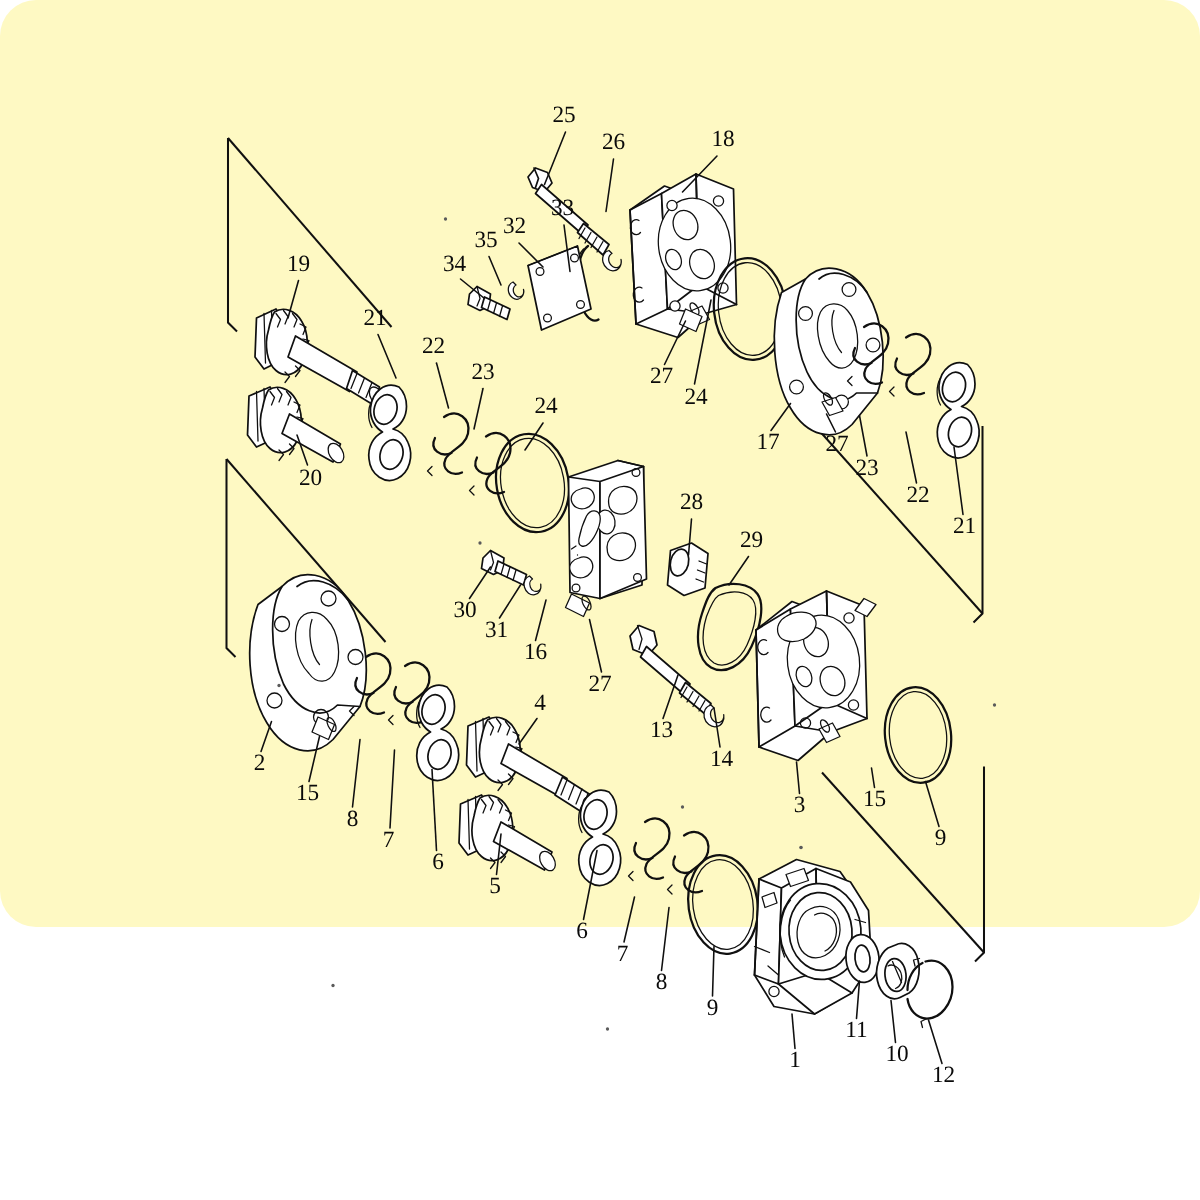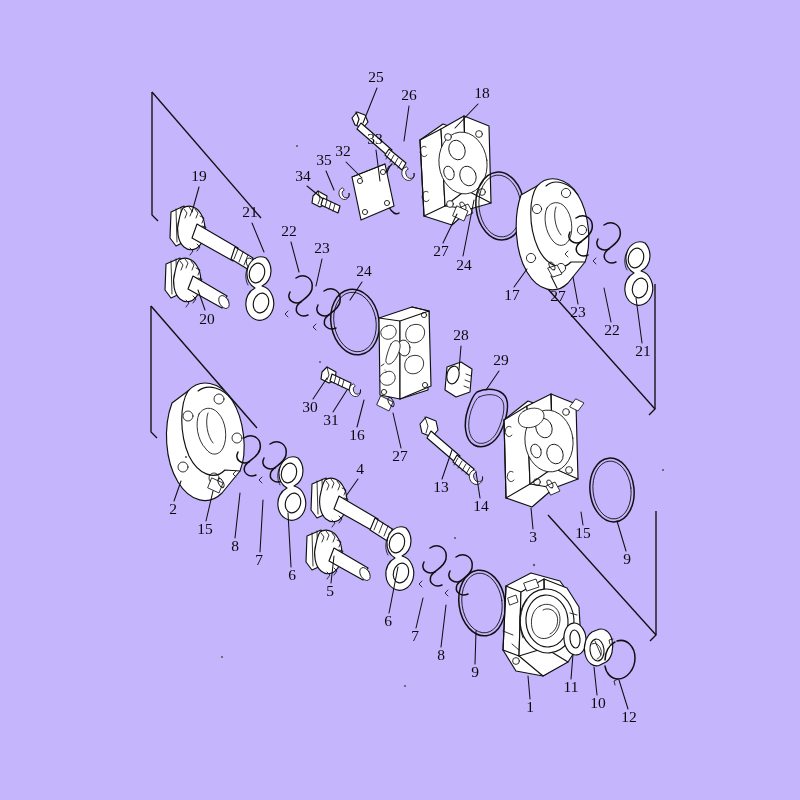--- a/index.html
+++ b/index.html
@@ -11,22 +11,23 @@
   body {
     width: 800px;
     height: 800px;
     font-family: "Liberation Serif", serif;
     overflow: hidden;
     position: relative;
   }
   #diagram-root {
     position: relative;
     width: 800px;
-    height: 800px;
-    background: #c4b5fd;
+    height: 618px;
+    background: #fef9c3;
+    border-radius: 24px;
   }
   svg#parts-svg {
     position: absolute;
     left: 0;
     top: 0;
     width: 800px;
     height: 800px;
     display: block;
   }
   .ln   { fill: none; stroke: #101010; stroke-width: 1.15; stroke-linecap: round; stroke-linejoin: round; }

